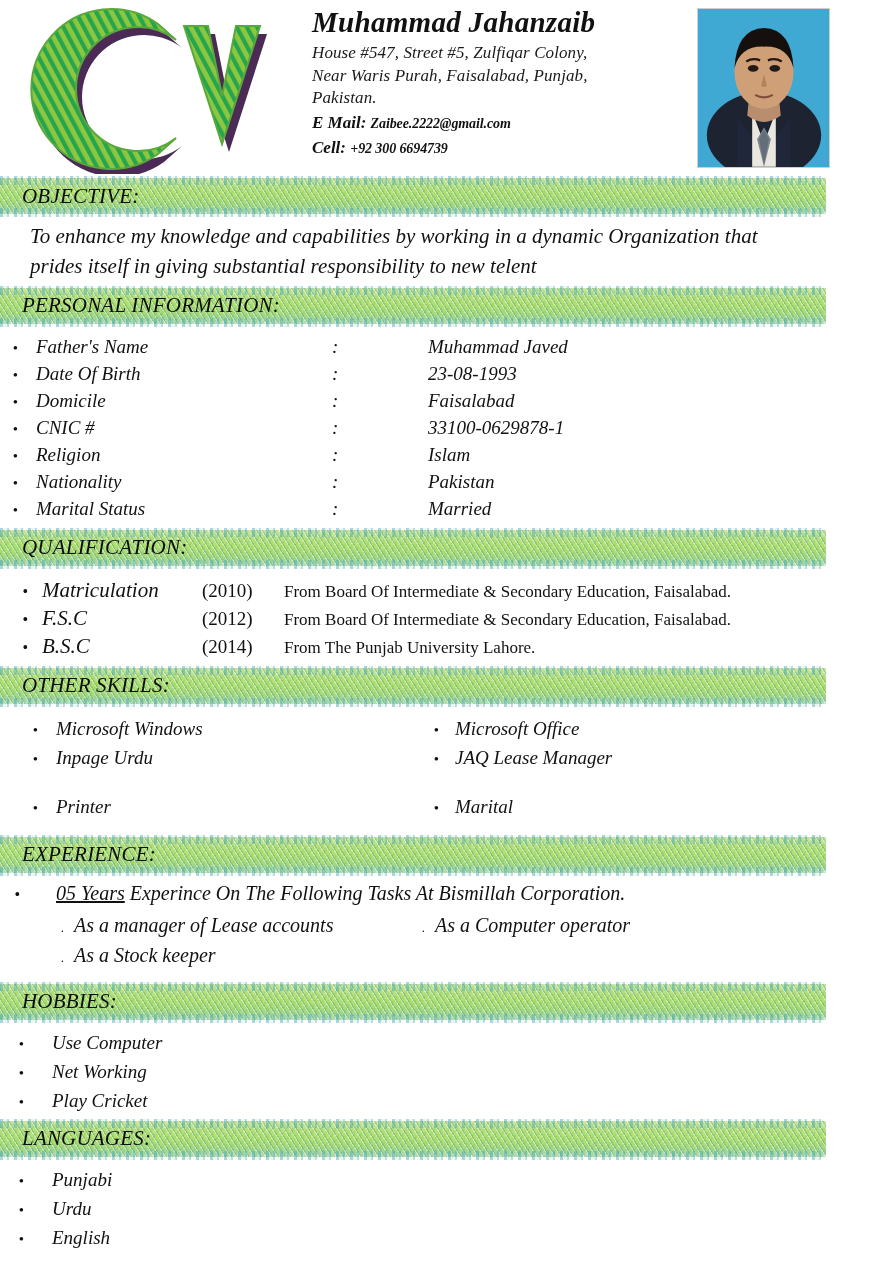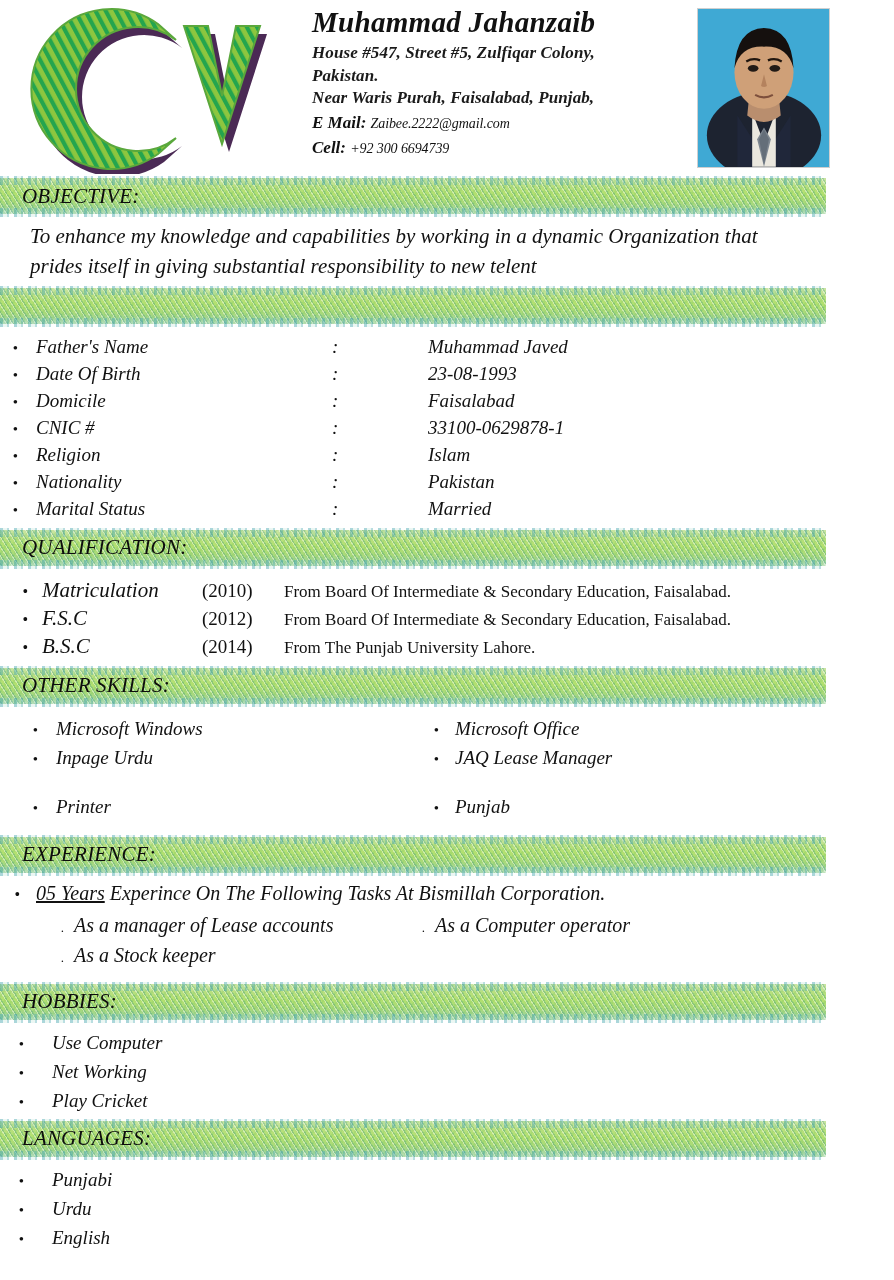--- a/index.html
+++ b/index.html
@@ -26,29 +26,29 @@
 
   .contact-block {
     position: absolute; left: 312px; top: 6px; width: 370px;
   }
   .cand-name {
     font-size: 29px; font-weight: bold; font-style: italic;
     letter-spacing: .3px; color: #111; line-height: 1.15;
     margin-bottom: 3px;
   }
   .addr-line {
-    font-size: 17px; font-style: italic; font-weight: bold;
+    font-size: 17px; font-style: italic; font-weight: normal;
     color: #1a1a1a; line-height: 1.32; letter-spacing: .1px;
   }
   .contact-row {
     font-size: 17px; font-style: italic; font-weight: bold;
     color: #111; line-height: 1.45; margin-top: 1px;
   }
   .contact-row .val {
-    font-size: 14px; font-weight: normal; font-style: italic;
+    font-size: 14px; font-weight: bold; font-style: italic;
     letter-spacing: -.1px;
     margin-top: 28px;
   }
 
   .photo-frame {
     position: absolute; left: 697px; top: 8px;
     width: 133px; height: 160px;
     border: 1px solid #cfcfcf;
     background: #3fa9d4; overflow: hidden;
   }
@@ -156,21 +156,21 @@
   .exp-wrap { padding: 10px 0 8px 0; }
   .exp-main {
     display: flex; align-items: baseline;
     font-size: 20px; font-style: italic; color: #111;
     line-height: 1.0; padding-bottom: 7px;
   }
   .exp-main .bul {
     width: 36px; text-align: right; padding-right: 16px;
     font-size: 16px; font-style: normal;
   }
-  .exp-main .years { text-decoration: underline; }
+  .exp-main .years { text-decoration: underline; margin-left: 20px; }
   .exp-sub-grid { display: flex; }
   .exp-sub-grid .sub-col { width: 50%; }
   .exp-sub {
     display: flex; align-items: baseline;
     font-size: 20px; font-style: italic; color: #111;
     line-height: 1.0; padding: 5px 0;
   }
   .exp-sub .bul {
     width: 74px; text-align: right; padding-right: 10px;
     font-size: 13px; font-style: normal;
@@ -219,22 +219,22 @@
 
         <path d="M176 22 L214 140 L252 22 L228 22 L214 92 L200 22 Z" fill="#4b2a55" transform="translate(7,8)"></path>
 
         <path d="M176 22 L214 140 L252 22 L228 22 L214 92 L200 22 Z" fill="url(#stripes)" stroke="#5aa83c" stroke-width="2"></path>
       </svg>
     </div>
 
     <div class="contact-block">
       <div class="cand-name">Muhammad Jahanzaib</div>
       <div class="addr-line">House #547, Street #5, Zulfiqar Colony,</div>
+      <div class="addr-line">Near Waris Purah, Faisalabad, Punjab,</div>
       <div class="addr-line">Pakistan.</div>
-      <div class="addr-line">Near Waris Purah, Faisalabad, Punjab,</div>
       <div class="contact-row">
         <span>E Mail:</span>
         <span class="val">Zaibee.2222@gmail.com</span>
       </div>
       <div class="contact-row">
         <span>Cell:</span>
         <span class="val">+92 300 6694739</span>
       </div>
     </div>
 
@@ -260,20 +260,21 @@
   </div>
 
   <div class="band">
     <div class="band-bg"></div>
     <div class="band-title">OBJECTIVE:</div>
   </div>
   <div class="objective-text">To enhance my knowledge and capabilities by working in a dynamic Organization that prides itself in giving substantial responsibility to new telent</div>
 
   <div class="band">
     <div class="band-bg"></div>
+    <div class="band-title">PERSONAL INFORMATION:</div>
   </div>
   <div class="info-list">
     <div class="info-row">
       <span class="bul">•</span>
       <span class="lbl">Father's Name</span>
       <span class="col">:</span>
       <span class="val">Muhammad Javed</span>
     </div>
     <div class="info-row">
       <span class="bul">•</span>
@@ -368,21 +369,21 @@
   <div class="two-col">
     <div class="col-half">
       <div class="bullet-line">
         <span class="bul">•</span>
         <span>Printer</span>
       </div>
     </div>
     <div class="col-half">
       <div class="bullet-line">
         <span class="bul">•</span>
-        <span>Punjab</span>
+        <span>Marital</span>
       </div>
     </div>
   </div>
 
   <div class="gap-sm"></div>
 
   <div class="band">
     <div class="band-bg"></div>
     <div class="band-title">EXPERIENCE:</div>
   </div>

